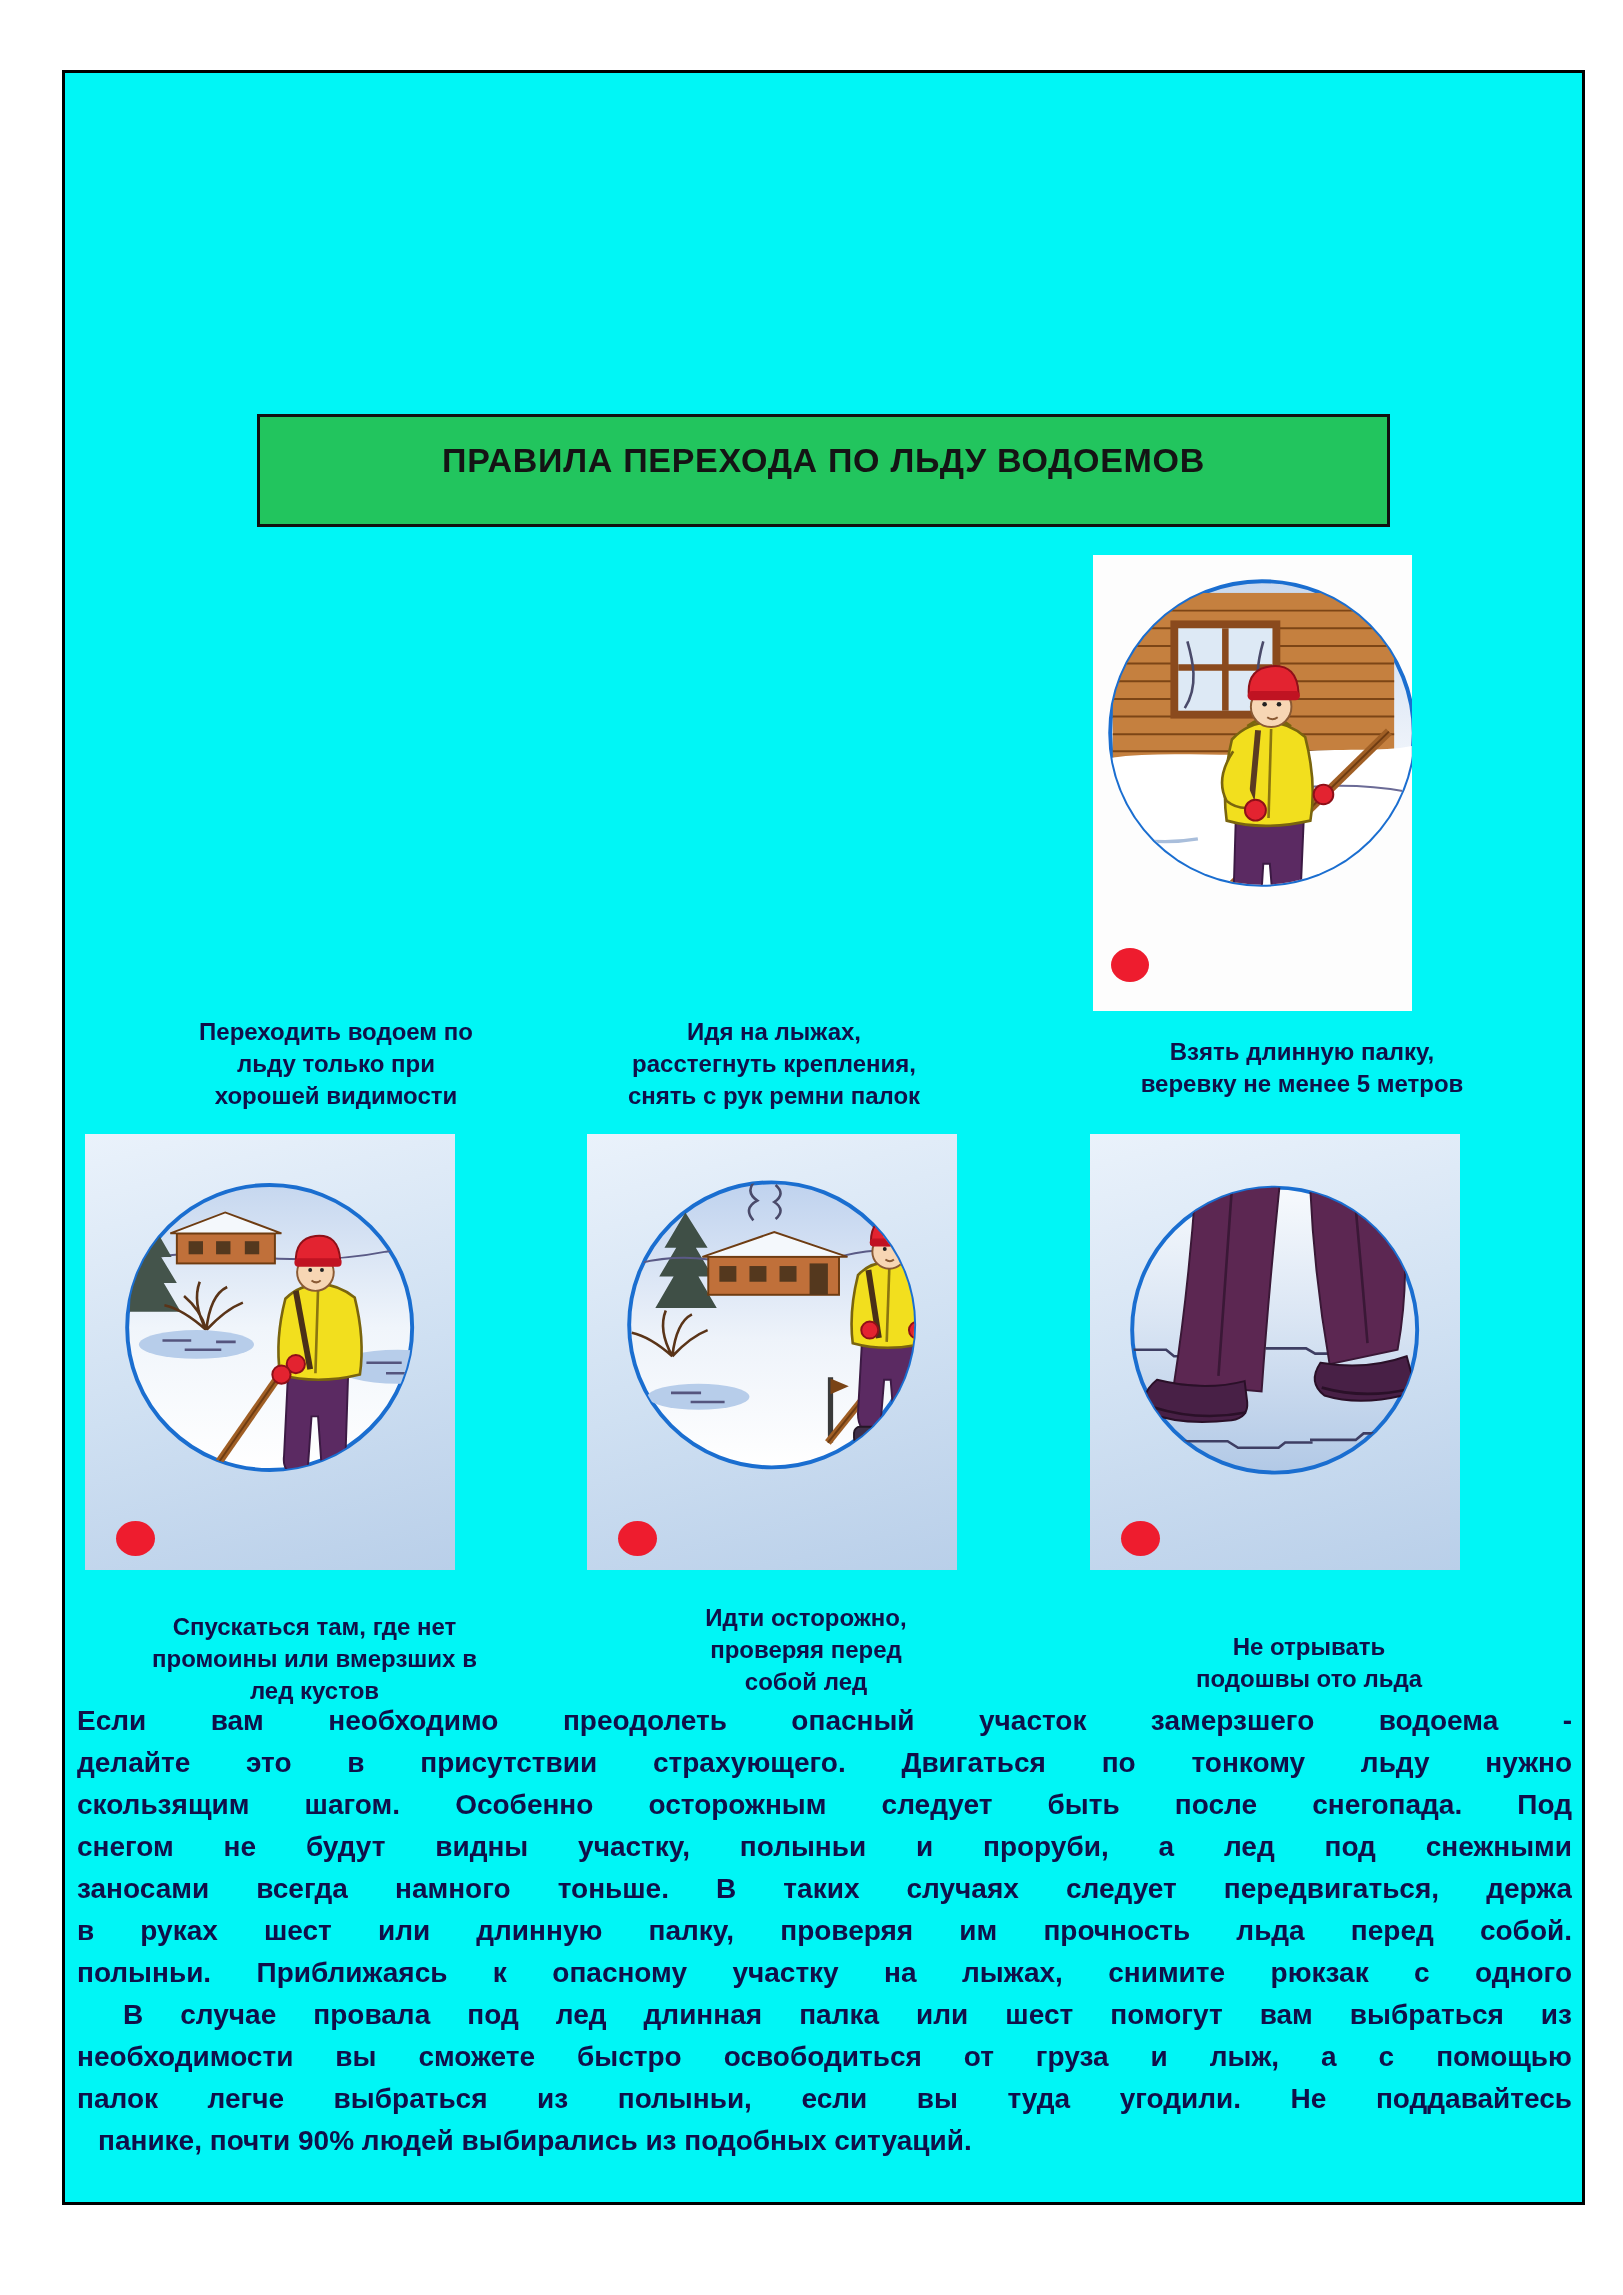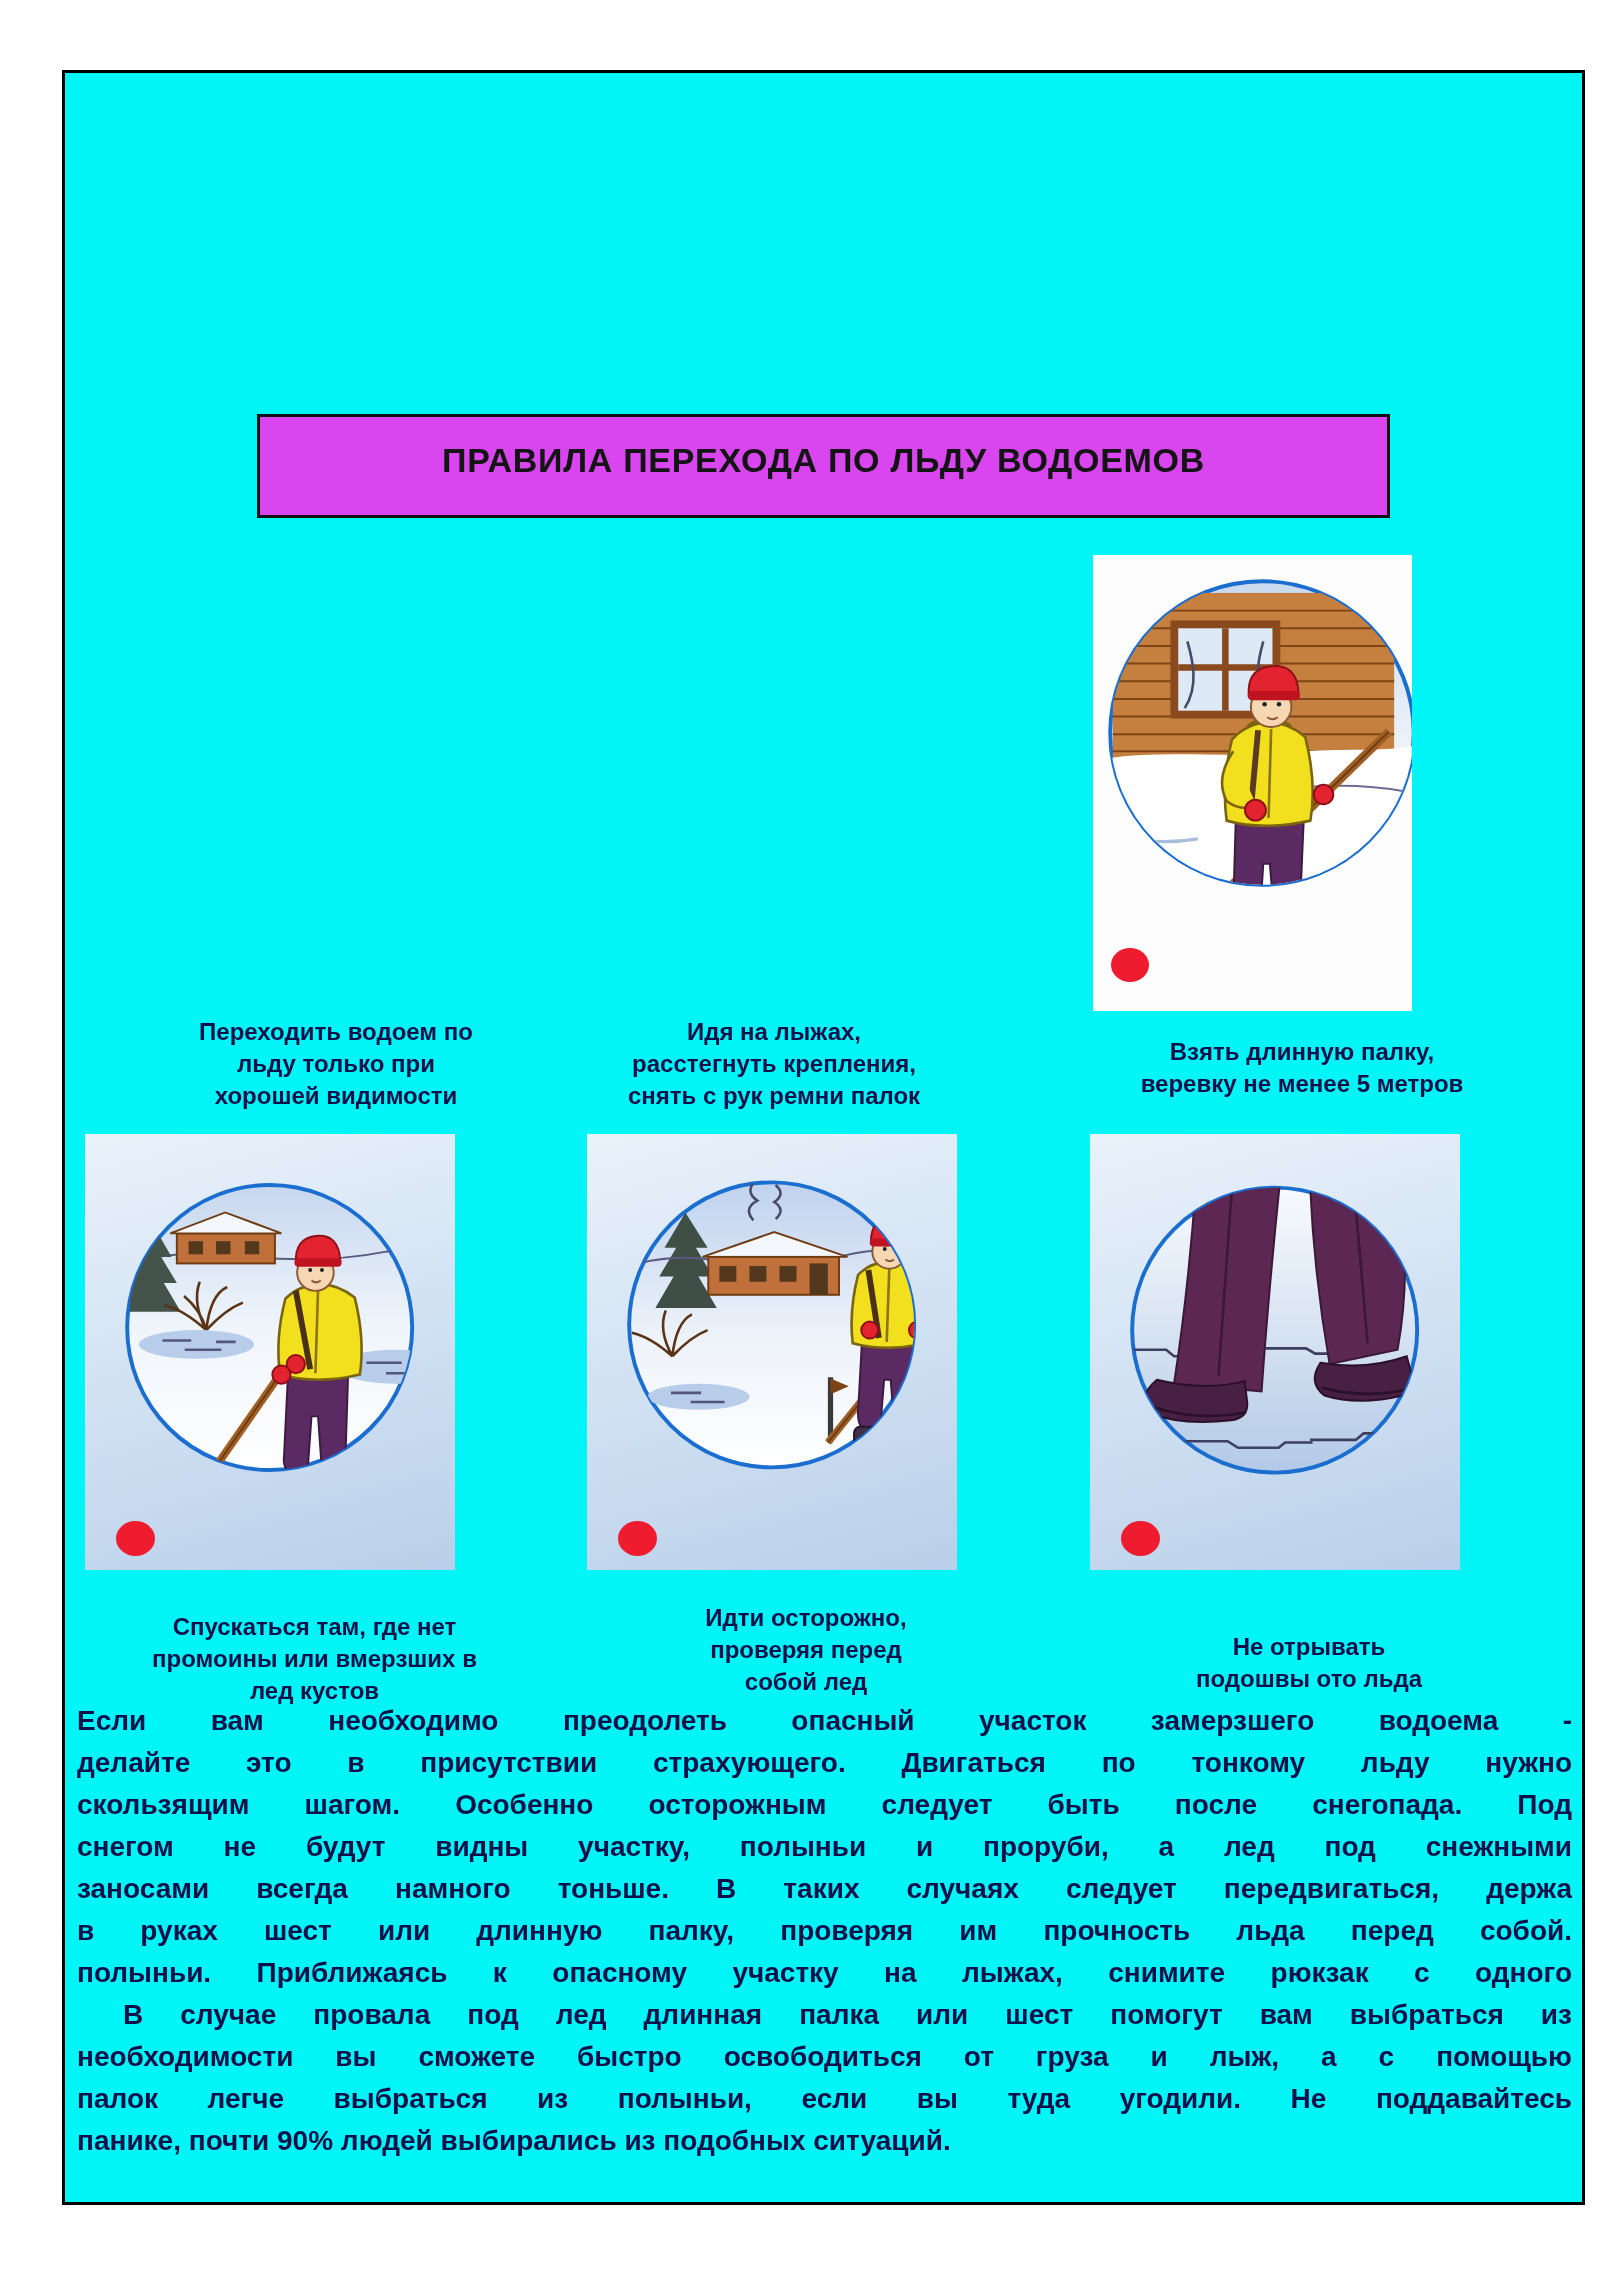--- a/index.html
+++ b/index.html
@@ -1,22 +1,22 @@
 <!DOCTYPE html>
 <html style="font-size:10.5px"><head>
 <meta charset="utf-8">
 <style>
   html,body{margin:0;padding:0;background:#ffffff;}
   .poster{position:relative;width:1623px;height:2295px;background:#ffffff;overflow:hidden;
           font-family:"Liberation Sans", sans-serif;}
   .panel{position:absolute;left:62px;top:70px;width:1517px;height:2129px;
          background:#00f6f6;border:3.3px solid #000;}
   .banner{position:absolute;left:257px;top:414px;width:1127px;height:86px;
-          background:#d946ef;border:3.9px solid #111;display:flex;align-items:center;
-          justify-content:center;padding-bottom:12px;box-sizing:content-box;}
+          background:#22c55e;border:3.9px solid #111;display:flex;align-items:center;
+          justify-content:center;padding-bottom:21px;box-sizing:content-box;}
   .banner-text{font-size:34px;font-weight:bold;color:#141414;letter-spacing:0.7px;white-space:nowrap;}
   .card{position:absolute;overflow:hidden;}
   .card.hero{left:1093px;top:555px;width:319px;height:456px;background:#fdfdfd;}
   .card.row{top:1134px;width:370px;height:436px;
             background:linear-gradient(165deg,#eaf2fb 0%,#cfe0f2 55%,#b9cfe9 100%);}
   #card-col1{left:85px;} #card-col2{left:587px;} #card-col3{left:1090px;}
   .art{position:absolute;left:0;top:0;width:100%;height:100%;}
   .red-dot{position:absolute;width:39px;height:35px;border-radius:50%;background:#ee1c2e;}
   .card.hero .red-dot{left:18.3px;top:393px;width:38px;height:34px;}
   .card.row .red-dot{left:31px;top:387px;}
@@ -26,21 +26,21 @@
   #capA2{left:589px;top:1016px;width:370px;}
   #capA3{left:1112px;top:1036px;width:380px;}
   #capB1{left:105px;top:1611px;width:419px;}
   #capB2{left:623px;top:1602px;width:366px;}
   #capB3{left:1126px;top:1631px;width:366px;}
   .body-block{position:absolute;left:77px;top:1700px;width:1495px;color:#10104a;
               font-weight:bold;font-size:28px;}
   .body-line{line-height:42px;height:42px;text-align:justify;text-align-last:justify;
              white-space:nowrap;overflow:hidden;}
   .body-line.indent{text-indent:46px;}
-  .body-line.last{text-align-last:left;}
+  .body-line.last{text-align-last:left;margin-left:21px;}
 </style>
 </head>
 <body>
 
 <div class="poster">
   <div class="panel"></div>
 
   <div class="banner">
     <span class="banner-text">ПРАВИЛА ПЕРЕХОДА ПО ЛЬДУ ВОДОЕМОВ</span>
   </div>

